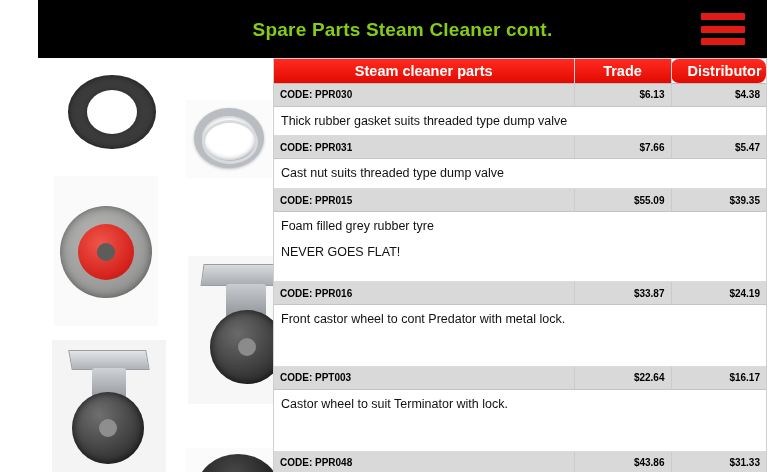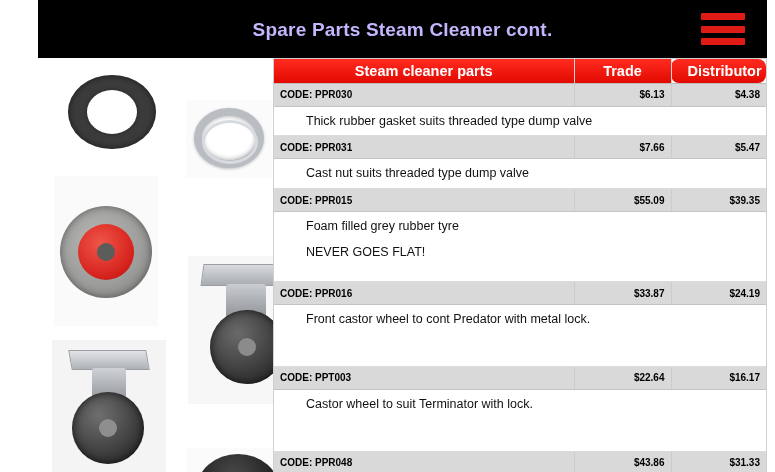--- a/index.html
+++ b/index.html
@@ -24,21 +24,21 @@
   .header {
     position: absolute;
     left: 38px; top: 0;
     width: 729px; height: 58px;
     background: #000000;
   }
   .header-title {
     position: absolute;
     left: 0; right: 0; top: 19px;
     text-align: center;
-    color: #c4b5fd;
+    color: #84cc16;
     font-size: 19px;
     font-weight: bold;
     letter-spacing: .2px;
   }
   .hamburger {
     position: absolute;
     right: 22px; top: 13px;
     width: 44px; height: 32px;
     display: flex; flex-direction: column; justify-content: space-between;
     cursor: pointer;
@@ -216,21 +216,21 @@
     background: #ffffff;
     font-size: 12.5px;
     color: #111111;
     border-bottom: 1px solid #dcdcdc;
     border-right: 1px solid #e4e4e4;
     padding: 6px 7px;
     vertical-align: top;
     line-height: 1.35;
   }
   tr.desc-row td:last-child { border-right: none; }
-  .desc-line { display: block; margin-left: 25px; }
+  .desc-line { display: block; }
   .desc-line + .desc-line { margin-top: 9px; }
   .pad-1 { padding-bottom: 20px !important; }
   .pad-3 { padding-bottom: 38px !important; }
 </style>
 </head>
 <body>
 
 <div id="page">
 
   <div class="gutter-left"></div>

